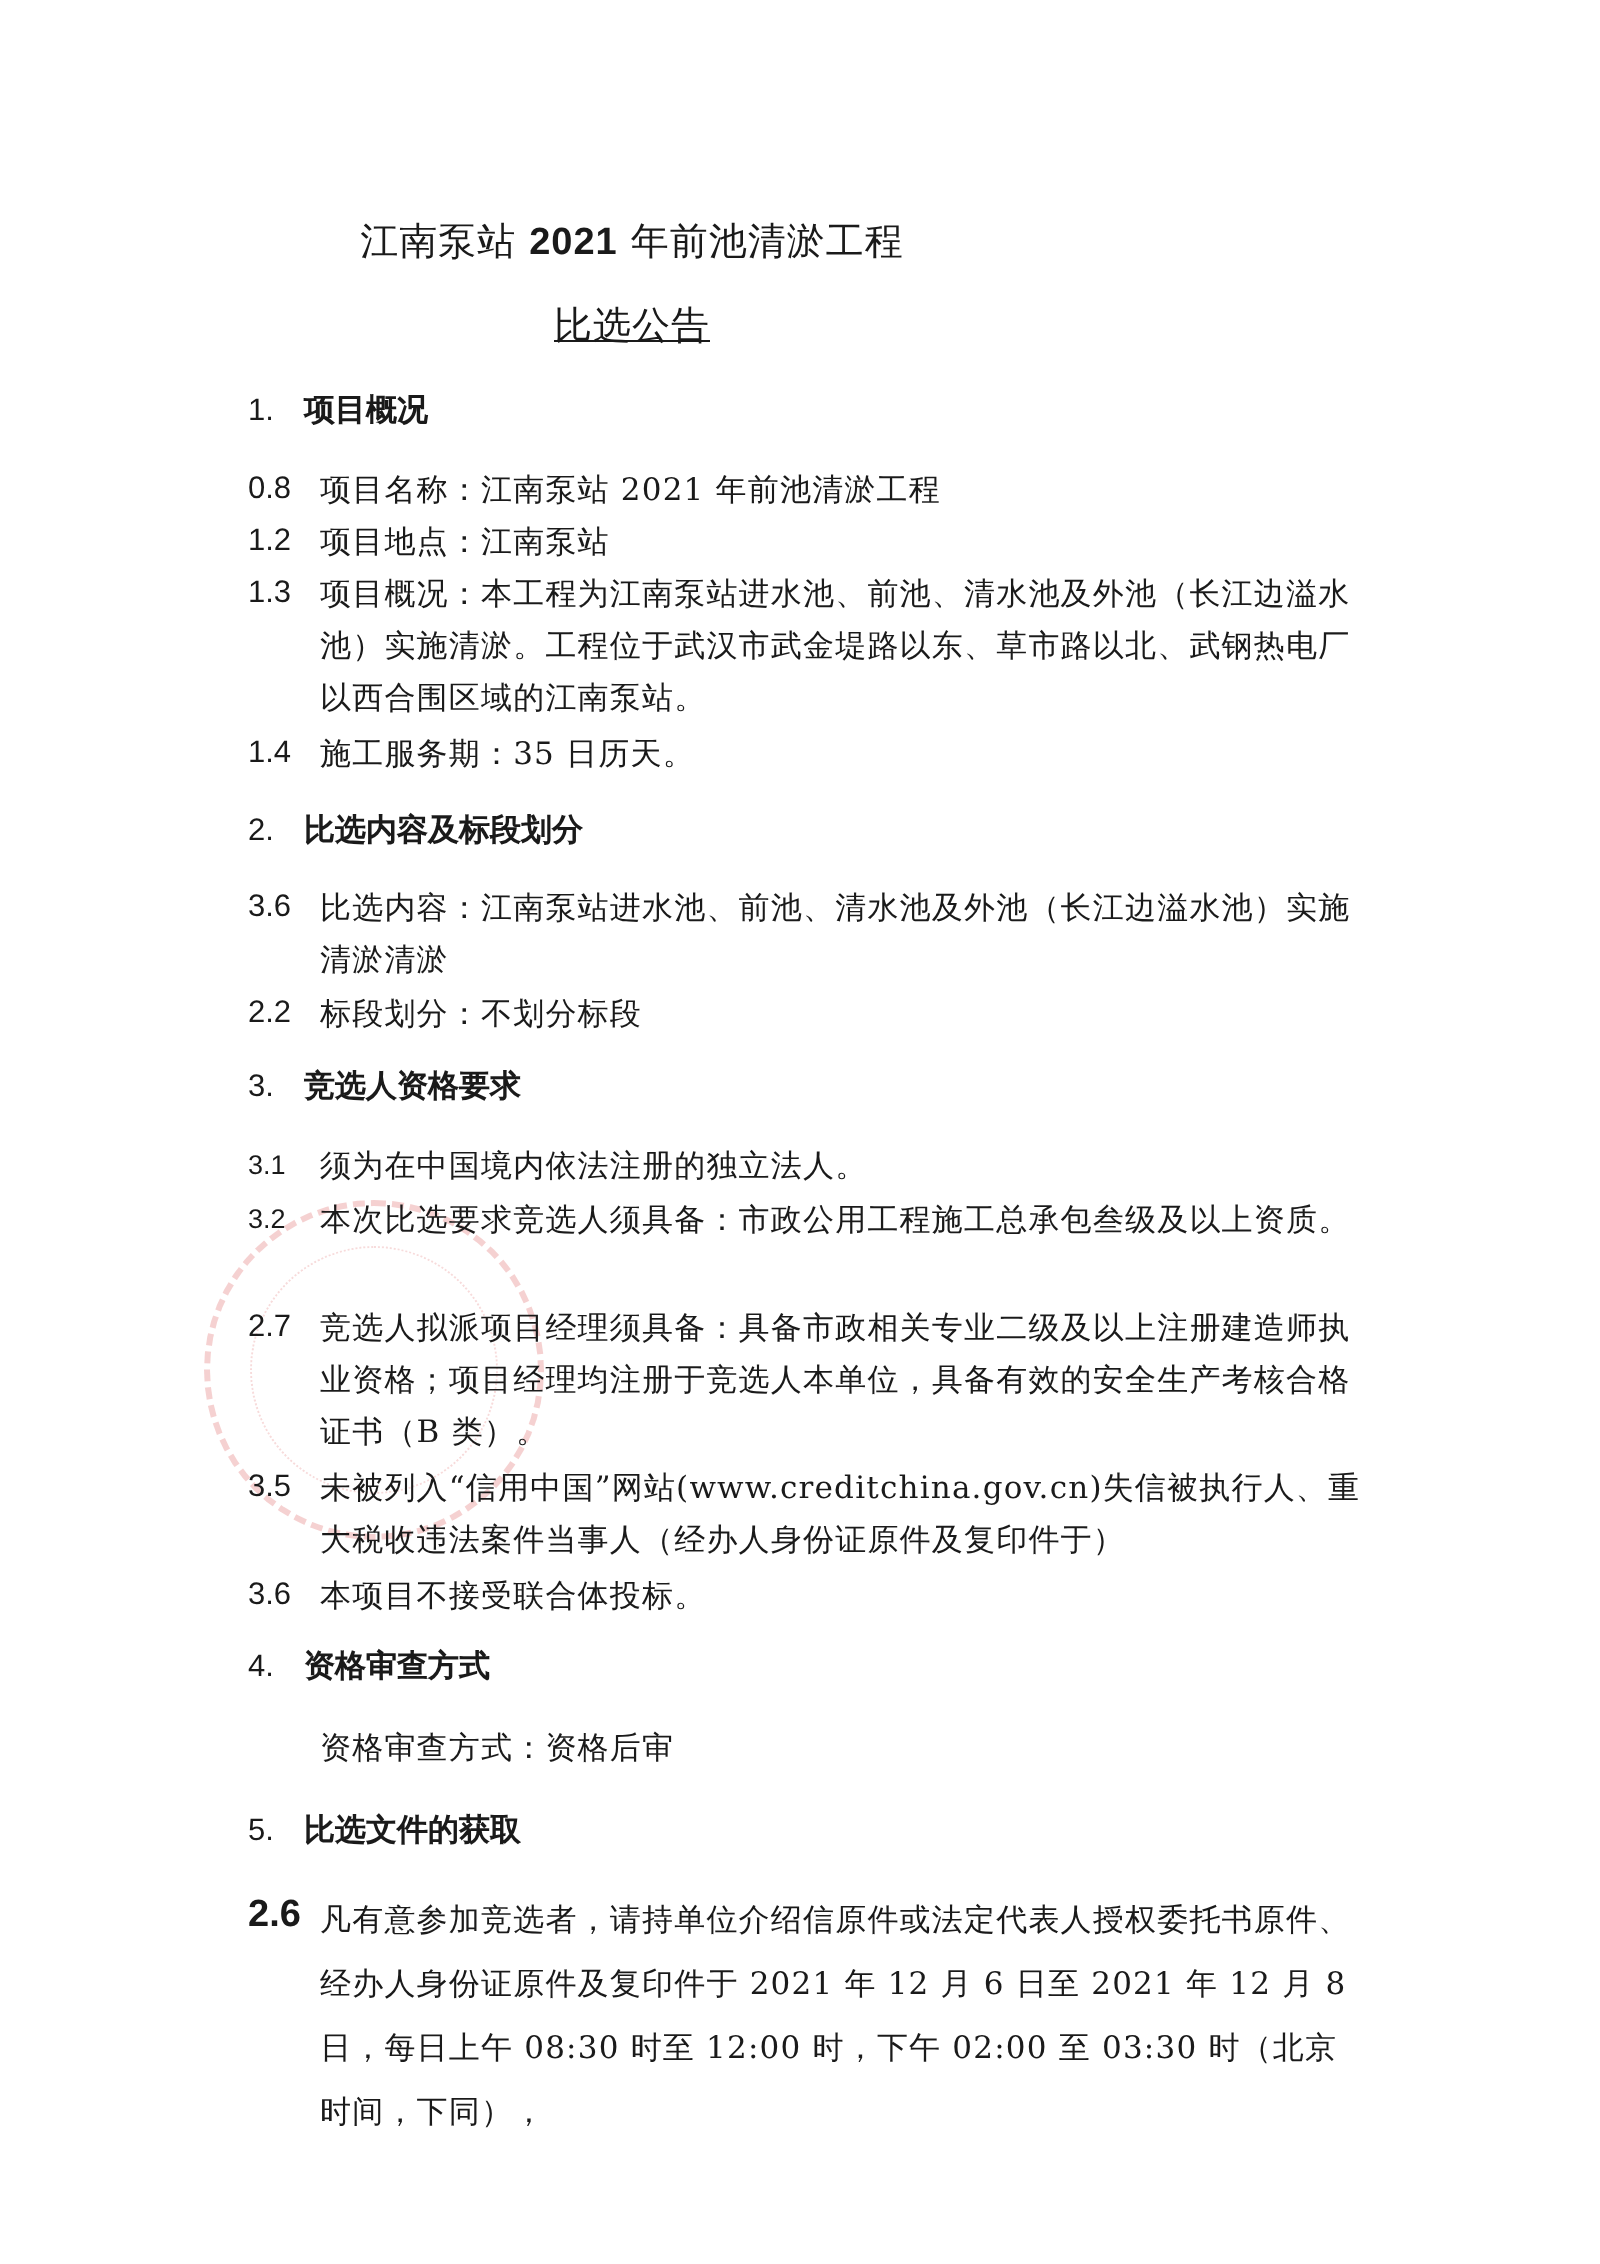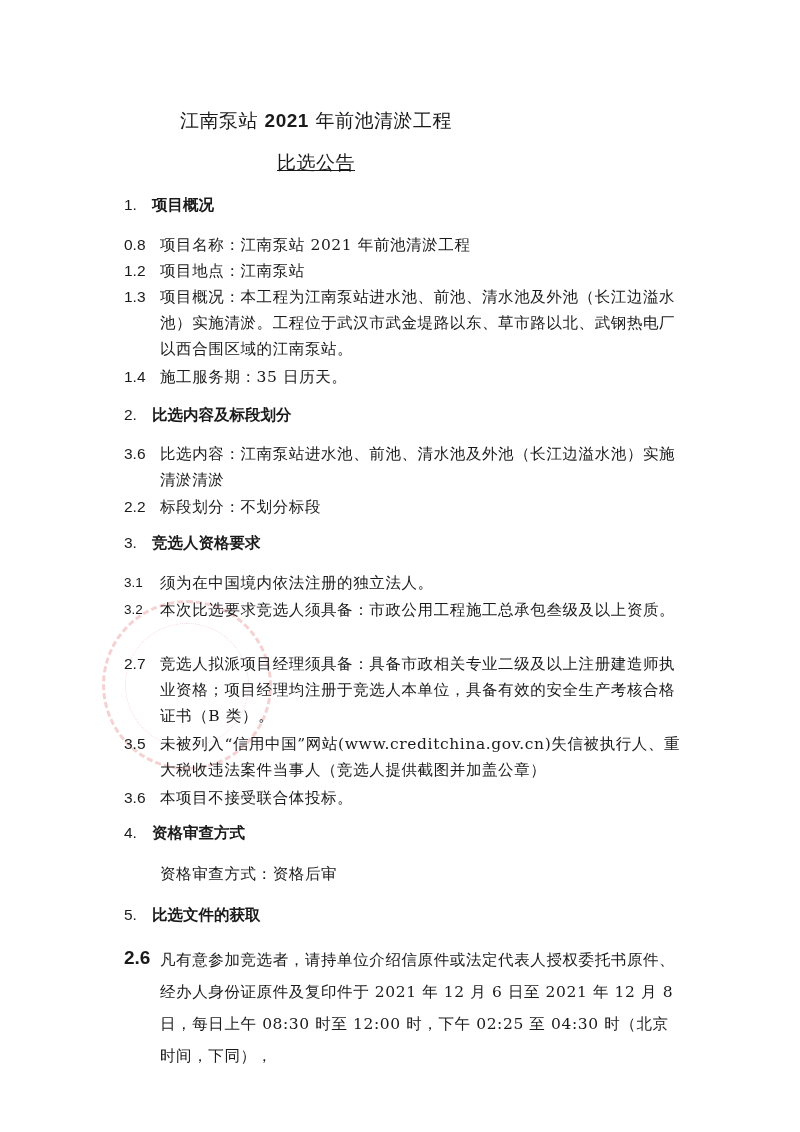--- a/index.html
+++ b/index.html
@@ -92,33 +92,33 @@
   <div class="item" style="top:597px;">
     <span class="n small">3.2</span>
     <span class="t">本次比选要求竞选人须具备：市政公用工程施工总承包叁级及以上资质。</span>
   </div>
   <div class="item" style="top:651px;">
     <span class="n">2.7</span>
     <span class="t">竞选人拟派项目经理须具备：具备市政相关专业二级及以上注册建造师执业资格；项目经理均注册于竞选人本单位，具备有效的安全生产考核合格证书（B 类）。</span>
   </div>
   <div class="item" style="top:731px;">
     <span class="n">3.5</span>
-    <span class="t">未被列入“信用中国”网站(www.creditchina.gov.cn)失信被执行人、重大税收违法案件当事人（竞选人提供截图并加盖公章）</span>
+    <span class="t">未被列入“信用中国”网站(www.creditchina.gov.cn)失信被执行人、重大税收违法案件当事人（经办人身份证原件及复印件于）</span>
   </div>
   <div class="item" style="top:785px;">
     <span class="n">3.6</span>
     <span class="t">本项目不接受联合体投标。</span>
   </div>
 
   <div class="h" style="top:823px;">
     <span class="n">4.</span><span>资格审查方式</span>
   </div>
   <div class="plain" style="top:864px;">资格审查方式：资格后审</div>
 
   <div class="h" style="top:905px;">
     <span class="n">5.</span><span>比选文件的获取</span>
   </div>
   <div class="item" style="top:944px; line-height:32px;">
     <span class="n big">2.6</span>
-    <span class="t">凡有意参加竞选者，请持单位介绍信原件或法定代表人授权委托书原件、经办人身份证原件及复印件于 2021 年 12 月 6 日至 2021 年 12 月 8 日，每日上午 08:30 时至 12:00 时，下午 02:25 至 04:30 时（北京时间，下同），</span>
+    <span class="t">凡有意参加竞选者，请持单位介绍信原件或法定代表人授权委托书原件、经办人身份证原件及复印件于 2021 年 12 月 6 日至 2021 年 12 月 8 日，每日上午 08:30 时至 12:00 时，下午 02:00 至 03:30 时（北京时间，下同），</span>
   </div>
 
 </div>
 
 </body></html>

